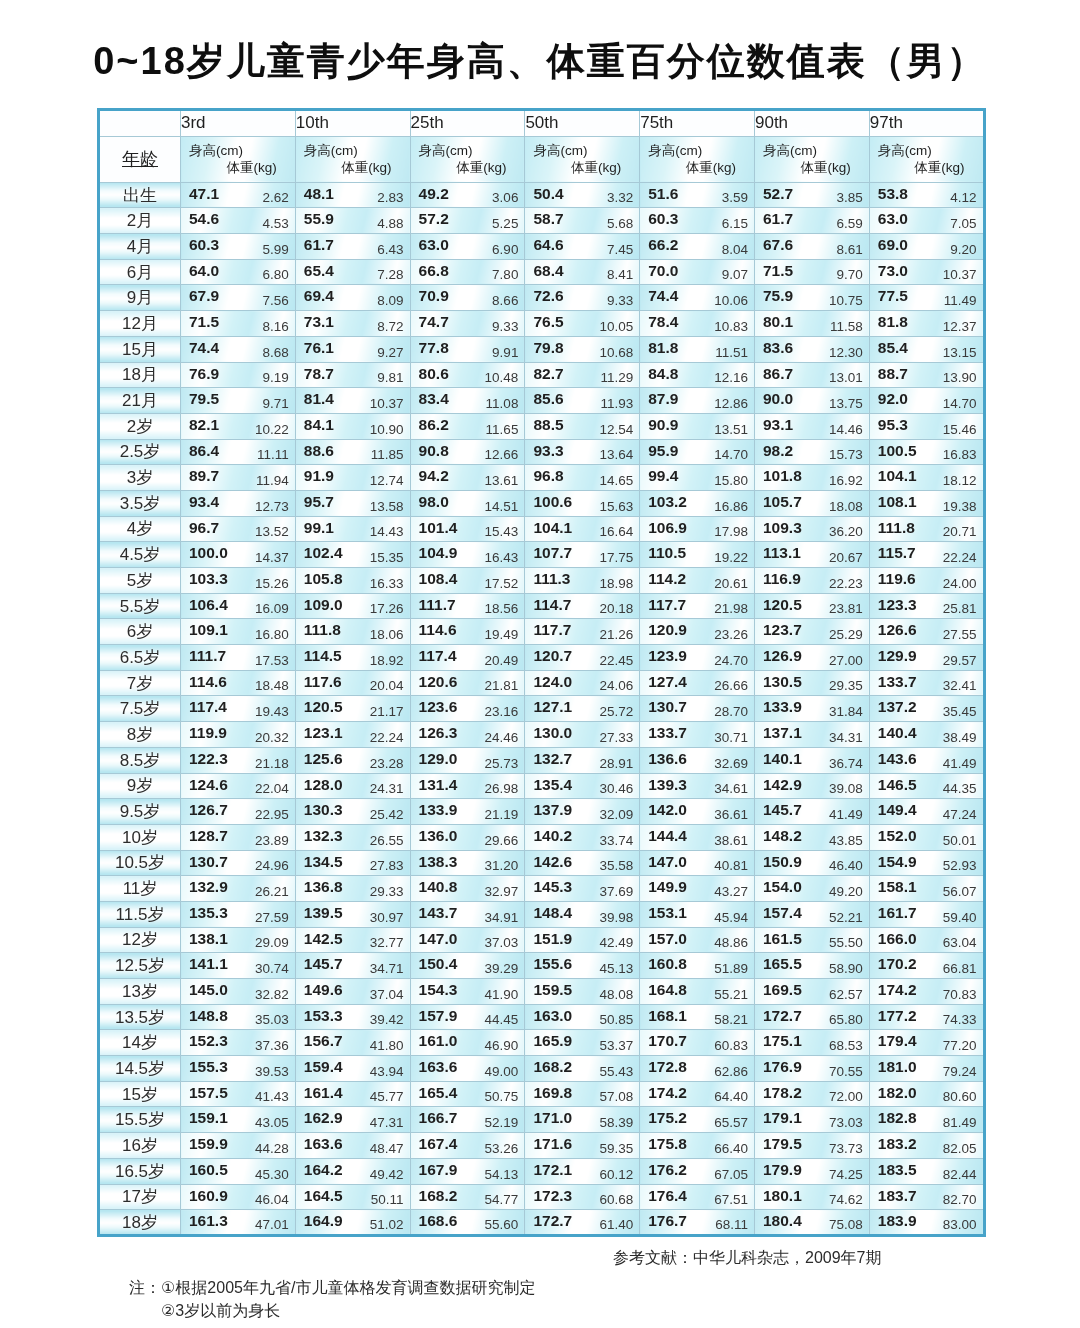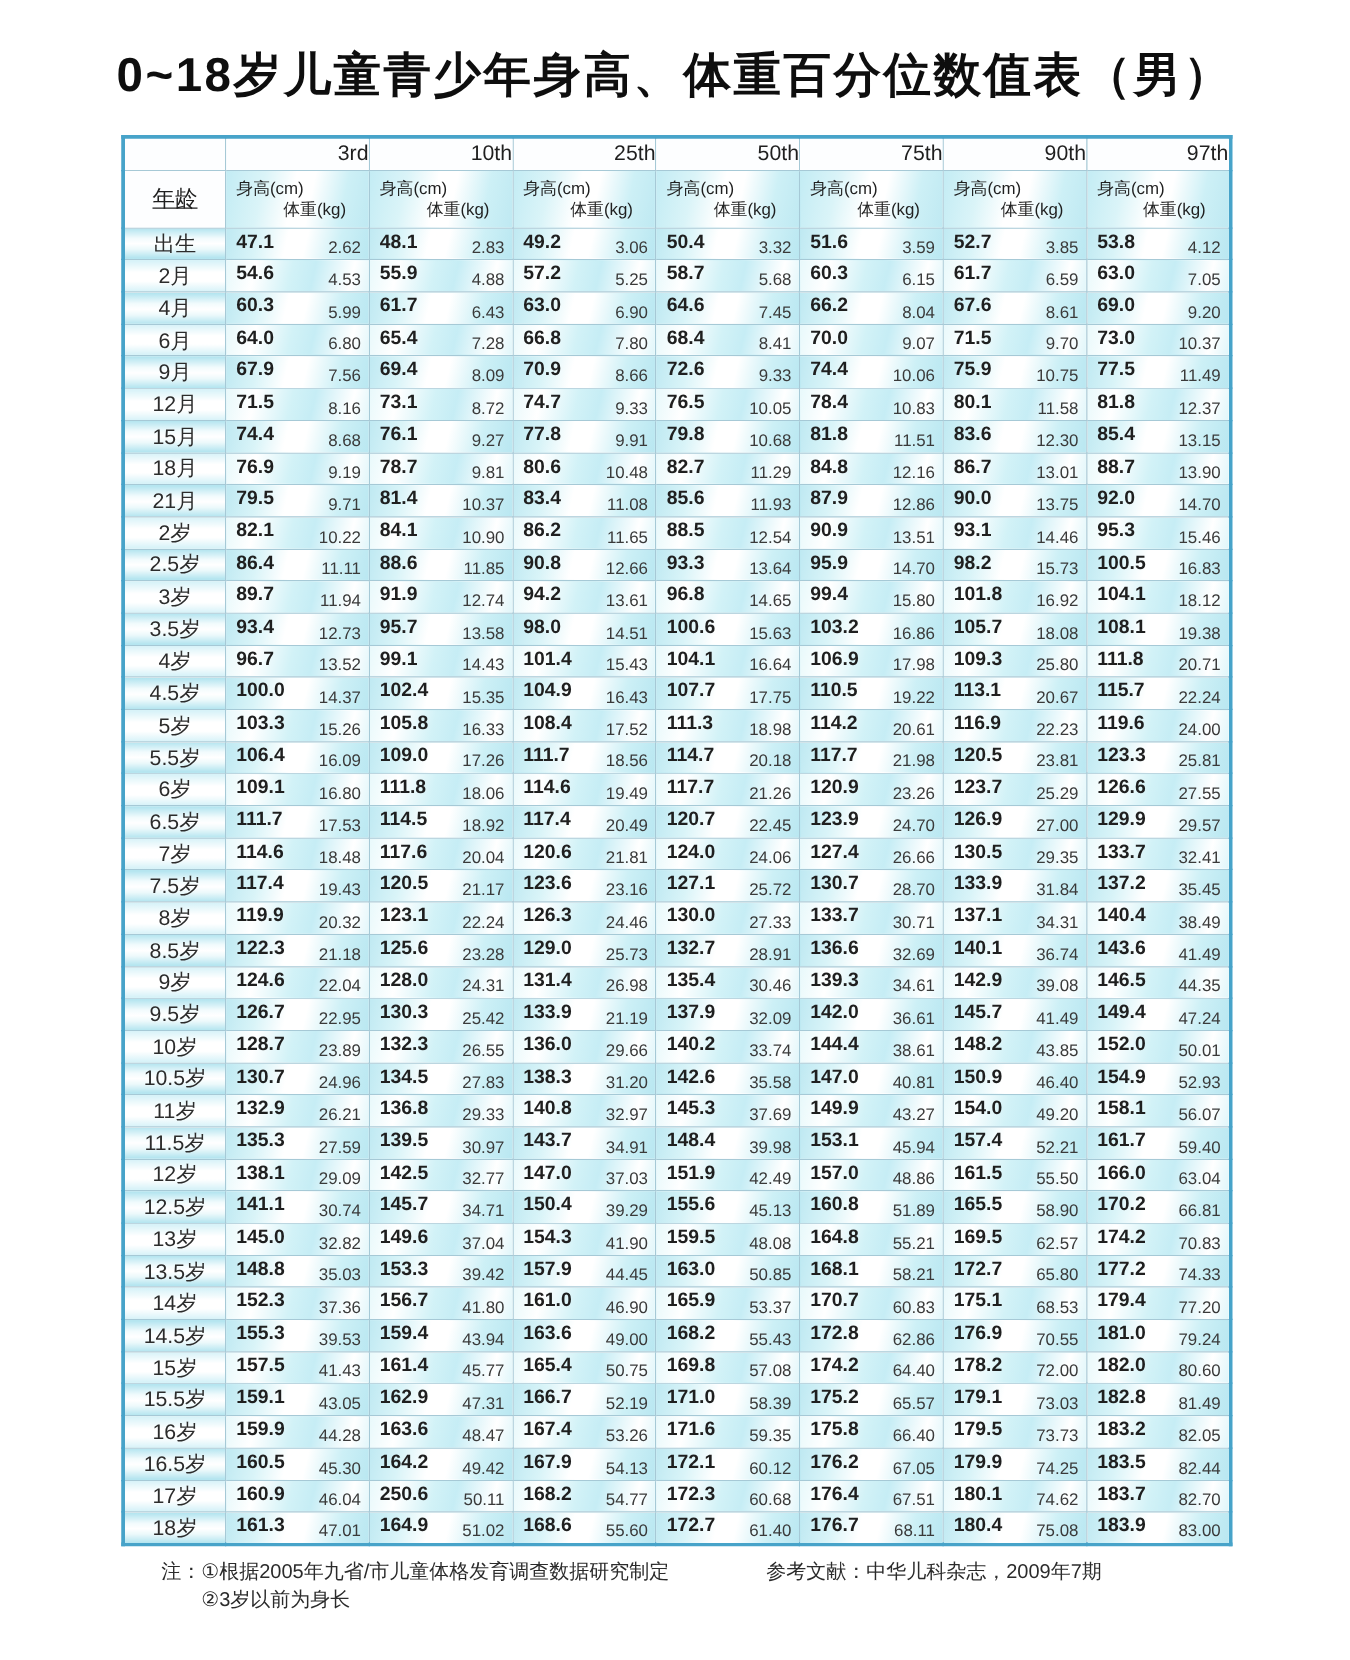--- a/index.html
+++ b/index.html
@@ -38,21 +38,21 @@
     position: relative;
     overflow: hidden;
   }
   
   thead tr.p-row th {
     height: 27px;
     background: #fdfeff;
     font-size: 17px;
     font-weight: 400;
     color: #1f1f1f;
-    text-align: right;
+    text-align: left;
     vertical-align: middle;
   }
   
   thead tr.l-row th { height: 46px; vertical-align: middle; text-decoration: underline; }
   thead tr.l-row th.age-head {
     background: #fdfeff;
     font-size: 18px;
     font-weight: 400;
     color: #1f1f1f;
     text-align: center;
@@ -100,21 +100,21 @@
   
   .notes {
     width: 886px;
     margin: 9px auto 0 auto;
     display: flex;
     align-items: flex-start;
     font-size: 16px;
     color: #2b2b2b;
     line-height: 1.45;
   }
-  .notes-left { padding-left: 32px; width: 516px; }
+  .notes-left { padding-left: 32px; width: 516px; margin-top: 30px; }
   .notes-left .line2 { padding-left: 32px; }
   .notes-right { padding-left: 0; }
 </style>
 </head>
 <body>
 
 <div class="page">
 
   <div class="title">0~18岁儿童青少年身高、体重百分位数值表（男）</div>
 
@@ -594,21 +594,21 @@
             <td>
               <span class="h">104.1</span>
               <span class="w">16.64</span>
             </td>
             <td>
               <span class="h">106.9</span>
               <span class="w">17.98</span>
             </td>
             <td>
               <span class="h">109.3</span>
-              <span class="w">25.80</span>
+              <span class="w">36.20</span>
             </td>
             <td>
               <span class="h">111.8</span>
               <span class="w">20.71</span>
             </td>
           </tr>
           <tr class="odd">
             <th class="age">4.5岁</th>
             <td>
               <span class="h">100.0</span>
@@ -1383,21 +1383,21 @@
               <span class="w">82.44</span>
             </td>
           </tr>
           <tr class="even">
             <th class="age">17岁</th>
             <td>
               <span class="h">160.9</span>
               <span class="w">46.04</span>
             </td>
             <td>
-              <span class="h">250.6</span>
+              <span class="h">164.5</span>
               <span class="w">50.11</span>
             </td>
             <td>
               <span class="h">168.2</span>
               <span class="w">54.77</span>
             </td>
             <td>
               <span class="h">172.3</span>
               <span class="w">60.68</span>
             </td>

